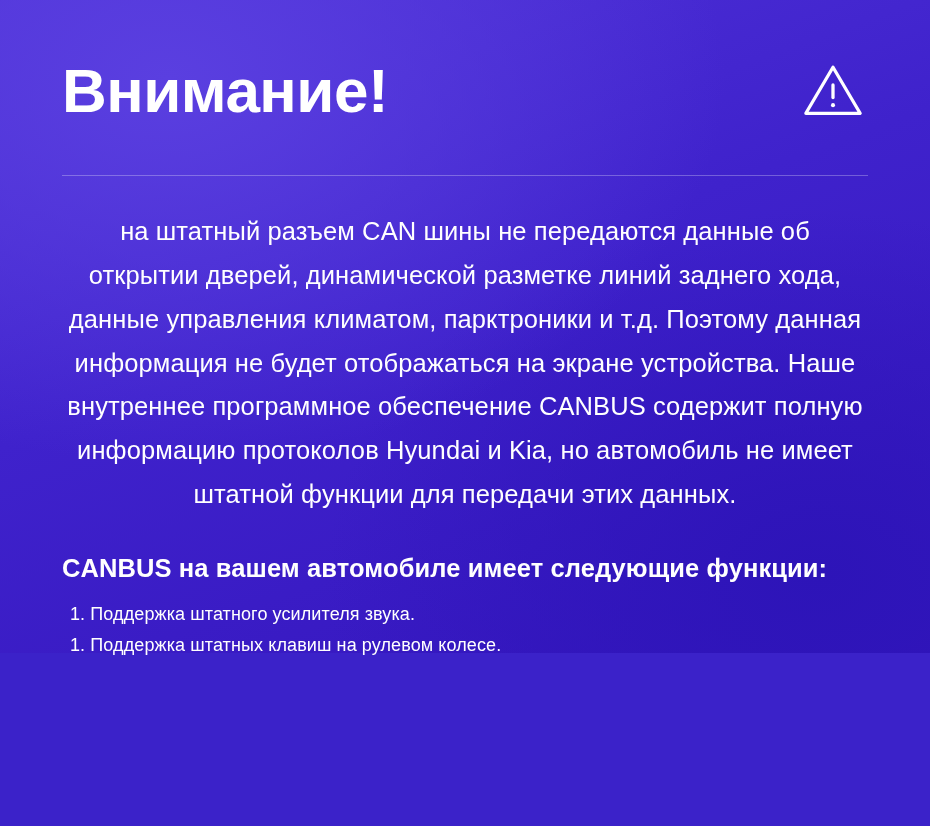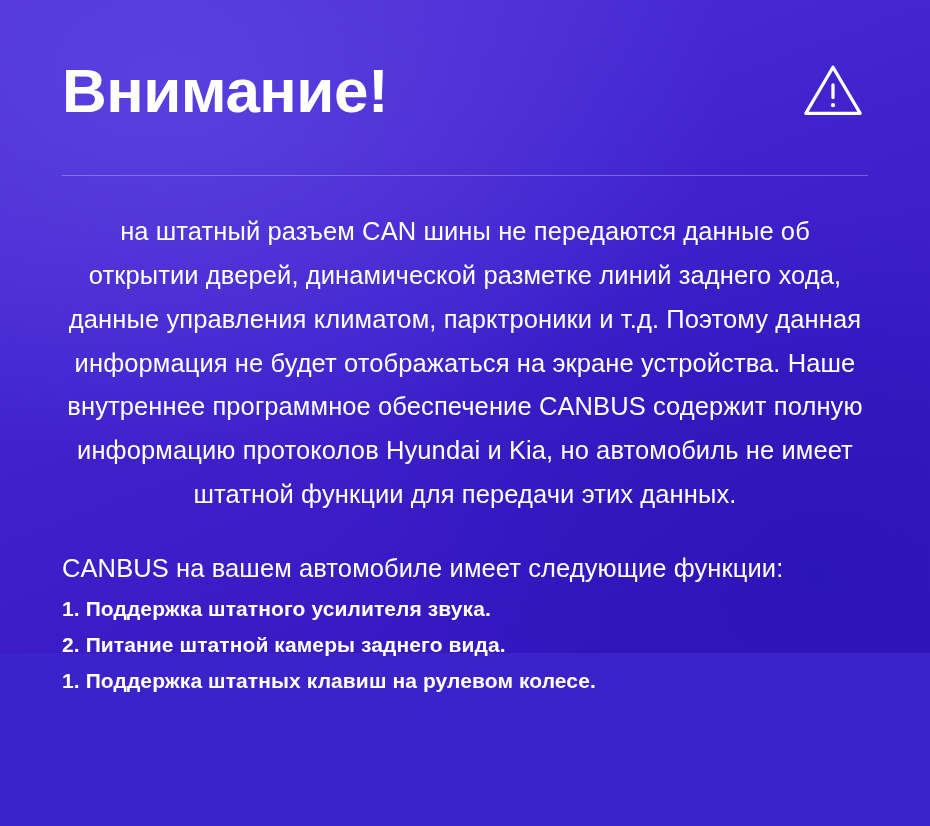--- a/index.html
+++ b/index.html
@@ -62,30 +62,30 @@
   }
   .para {
     margin: 0;
     text-align: center;
   }
   .list-intro {
     margin: 30px 0 0 0;
     color: #ffffff;
     font-size: 25.5px;
     line-height: 1.72;
-    font-weight: 400;
+    font-weight: 700;
   }
   .list {
     list-style: none;
-    margin: 0;
+    margin: 8px;
     padding: 0;
     color: #ffffff;
-    font-size: 21px;
+    font-size: 18px;
     line-height: 1.72;
-    font-weight: 700;
+    font-weight: 400;
   }
   .list li {
     white-space: nowrap;
   }
 </style>
 </head>
 <body>
 
 <div class="poster">
 
@@ -102,18 +102,17 @@
 
   <div class="divider"></div>
 
   <div class="body-text">
     <p class="para">на штатный разъем CAN шины не передаются данные об открытии дверей, динамической разметке линий заднего хода, данные управления климатом, парктроники и т.д. Поэтому данная информация не будет отображаться на экране устройства. Наше внутреннее программное обеспечение CANBUS содержит полную информацию протоколов Hyundai и Kia, но автомобиль не имеет штатной функции для передачи этих данных.</p>
 
     <p class="list-intro">CANBUS на вашем автомобиле имеет следующие функции:</p>
 
     <ul class="list">
       <li>1. Поддержка штатного усилителя звука.</li>
-      <li>2. Питание штатной камеры заднего вида.</li>
       <li>1. Поддержка штатных клавиш на рулевом колесе.</li>
     </ul>
   </div>
 
 </div>
 
 </body></html>

